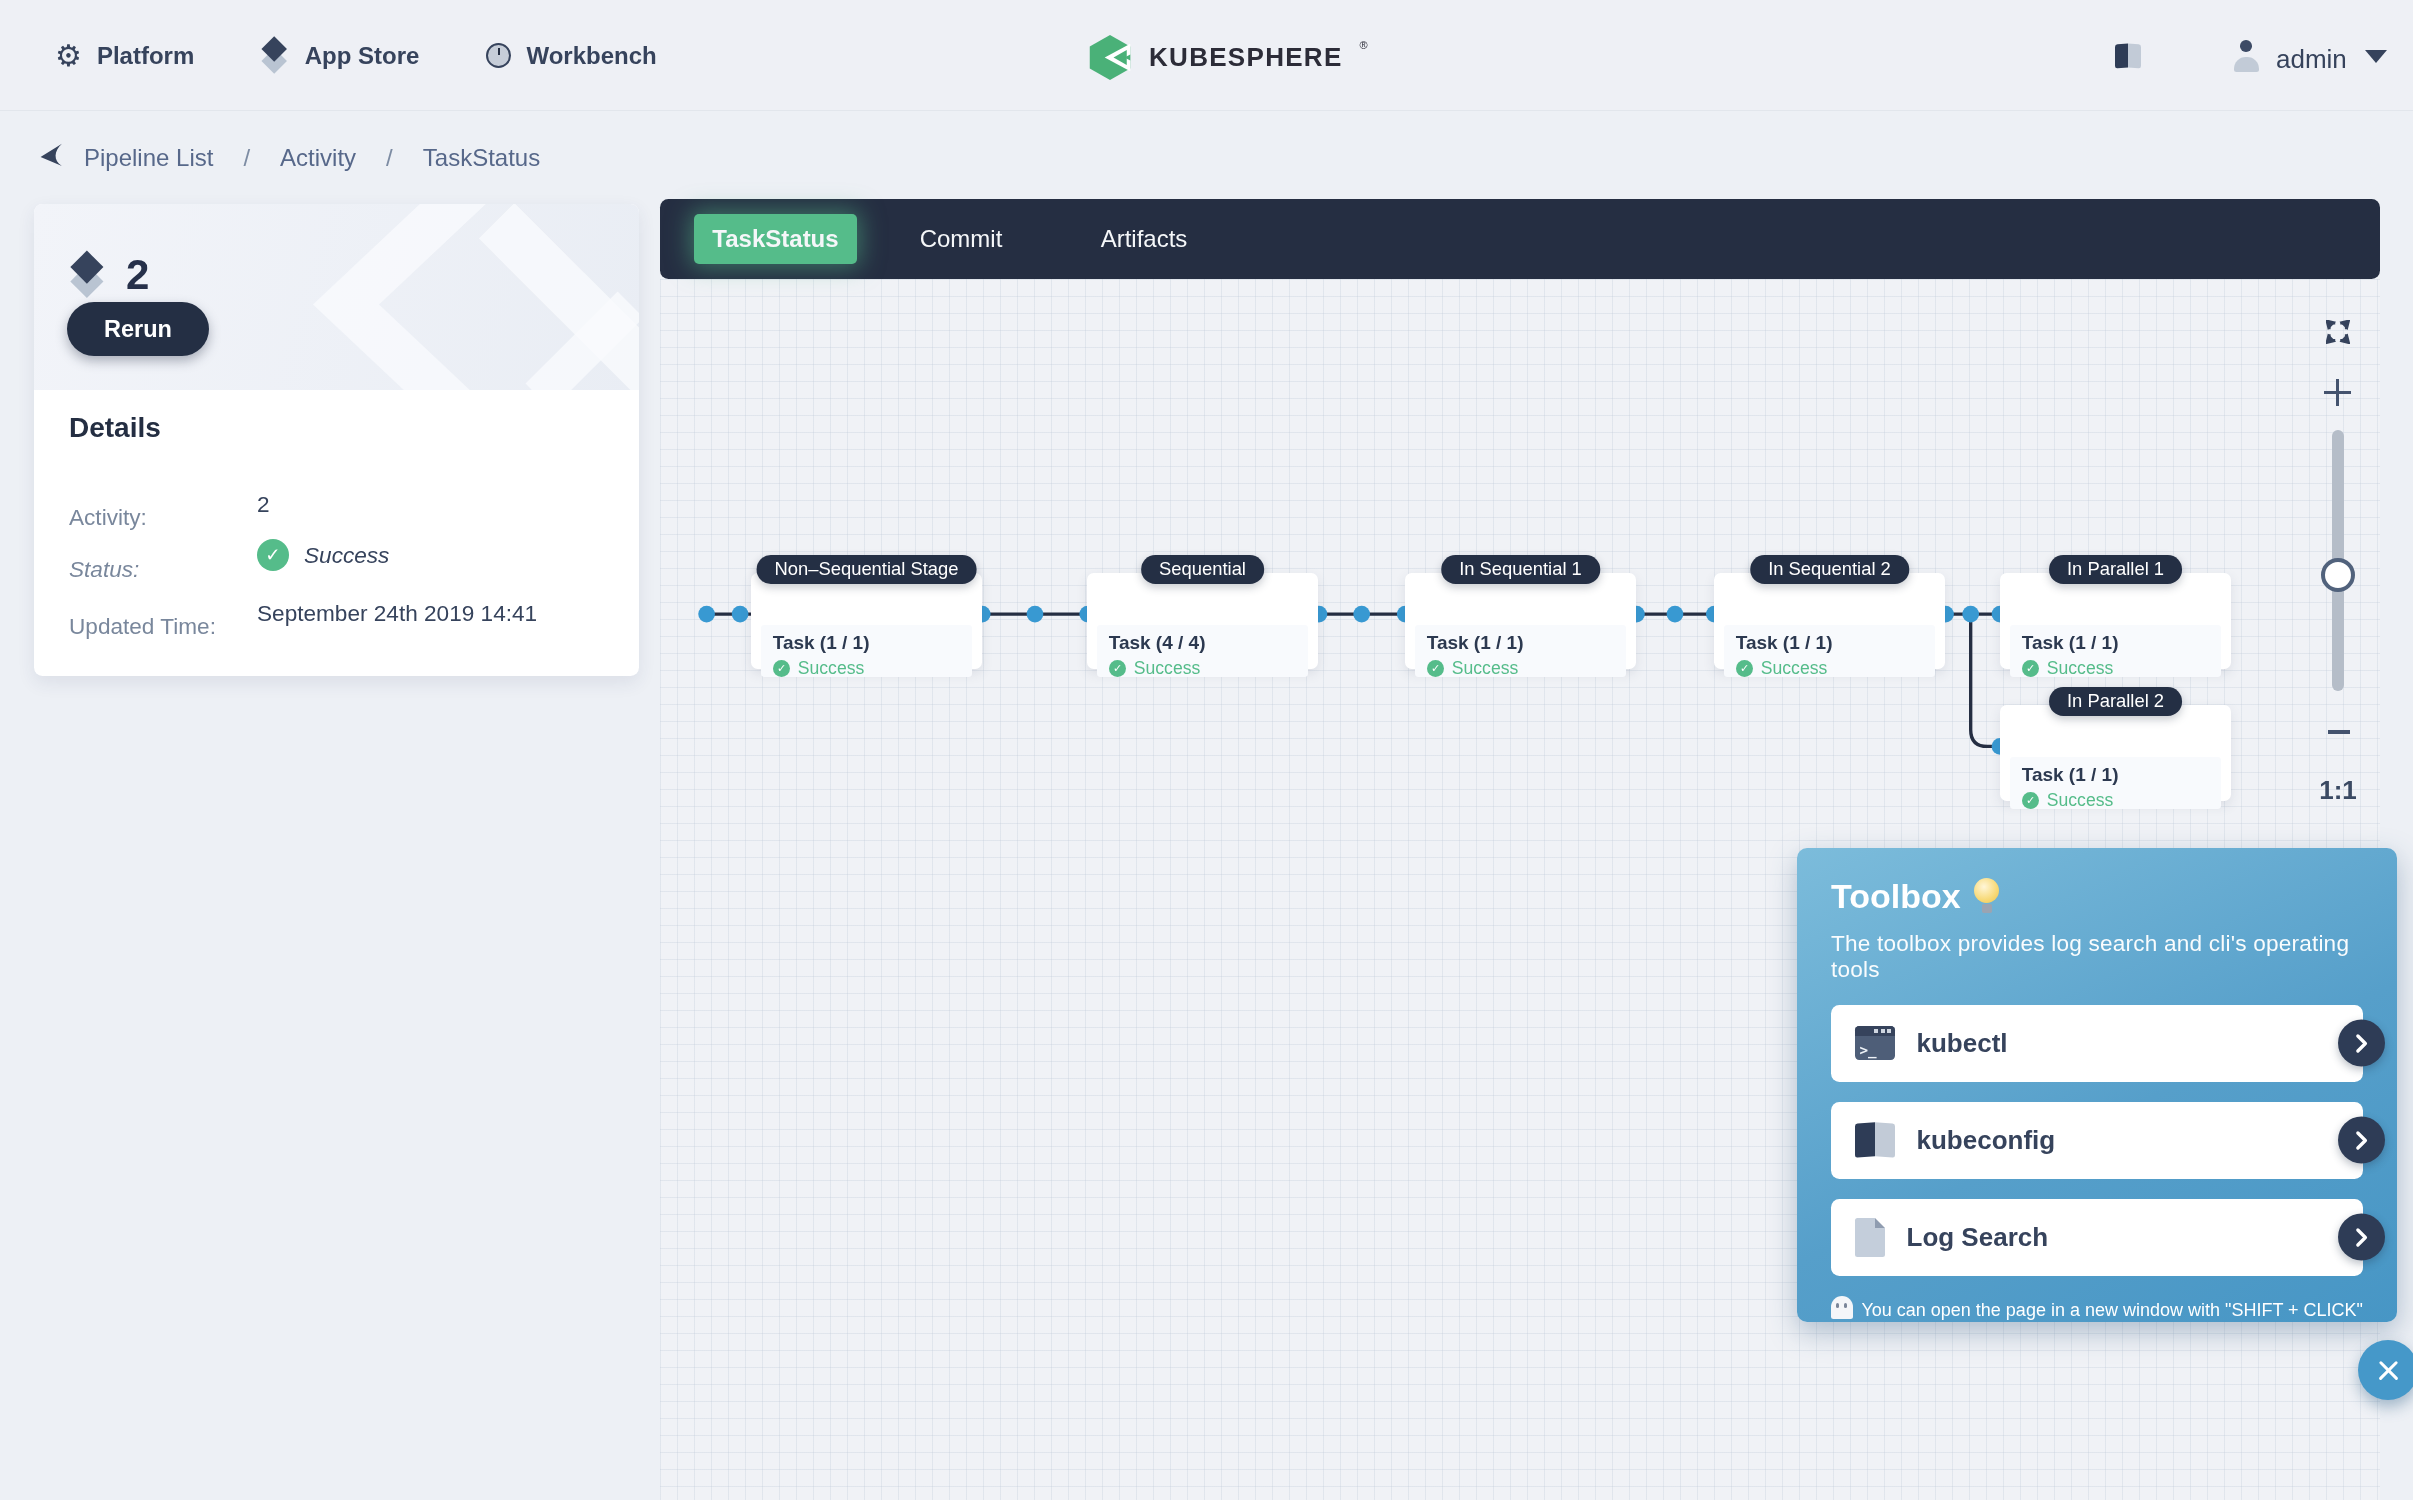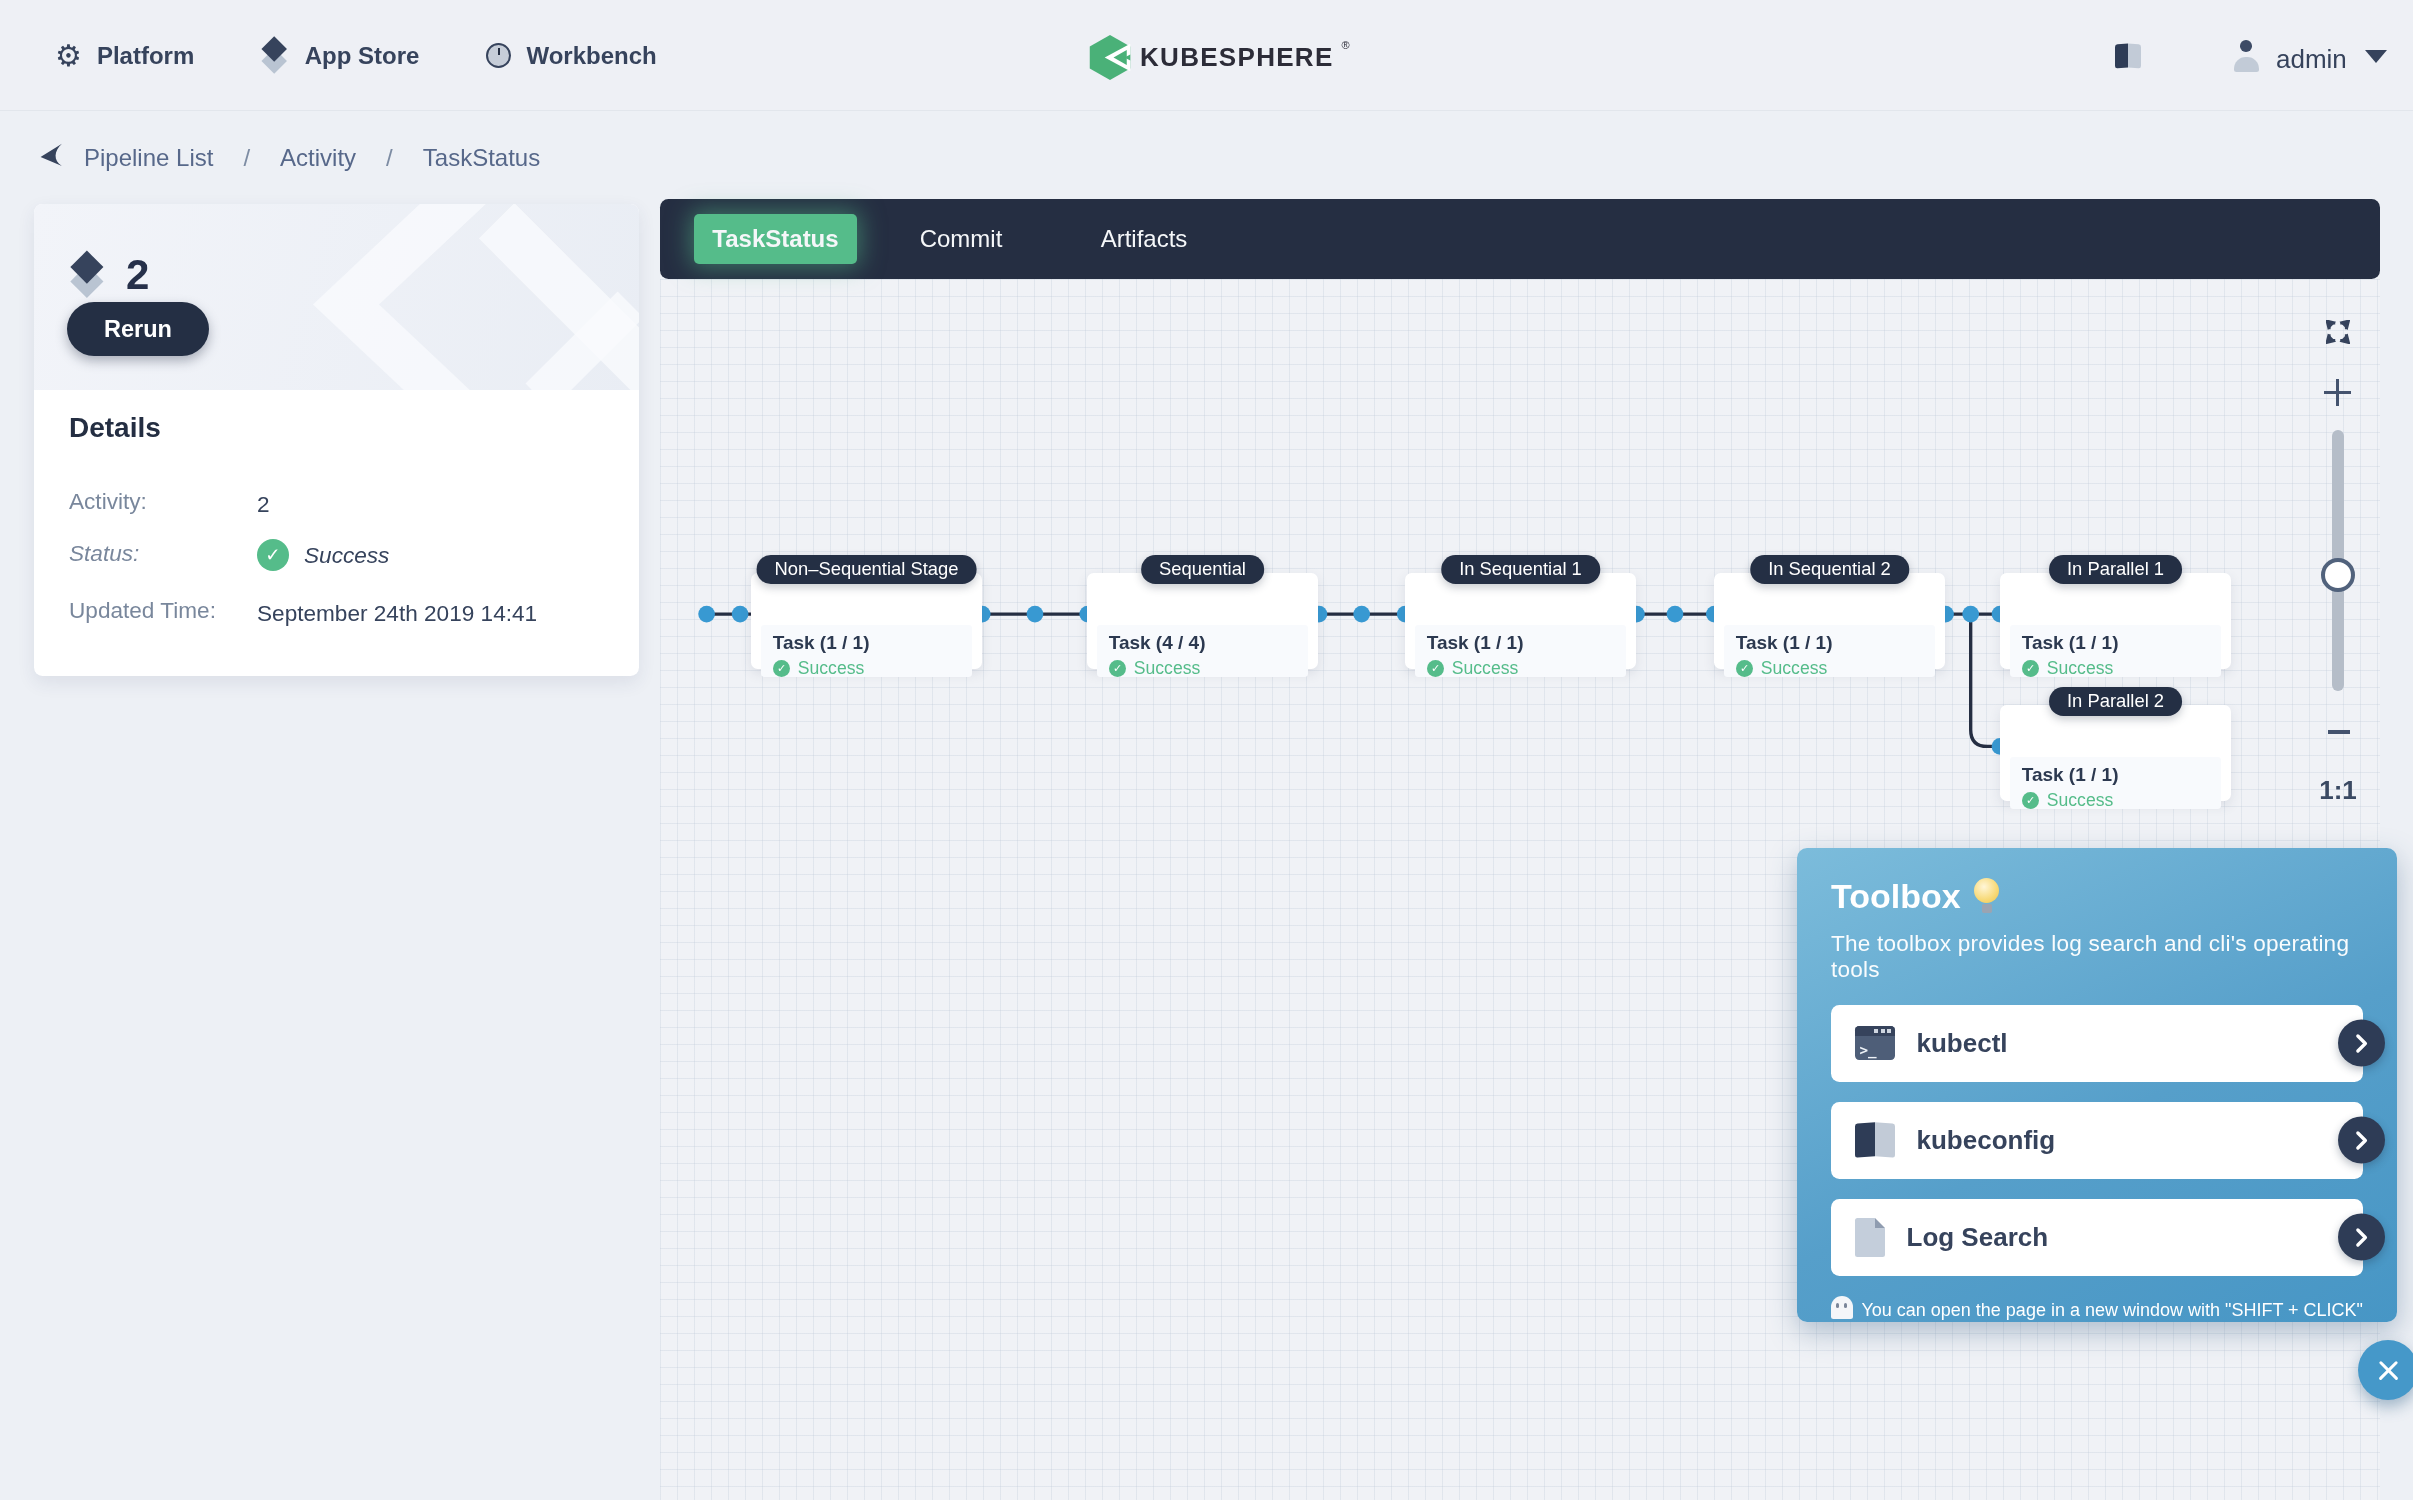--- a/index.html
+++ b/index.html
@@ -13,21 +13,21 @@
   .nav { position:absolute; left:55px; top:0; height:111px; display:flex; align-items:center; gap:67px; }
   .nav-item { display:flex; align-items:center; gap:15px; cursor:pointer; }
   .nav-item span.lbl { font-size:24px; font-weight:600; color:#36435c; }
   .gear-glyph { font-size:30px; color:#36435c; line-height:1; }
   .diamond-stack { position:relative; width:28.5px; height:34px; }
   .diamond-stack .d1 { position:absolute; left:4.2px; top:1.7px; width:18.4px; height:18.4px; background:#36435c; transform:rotate(45deg); }
   .diamond-stack .d2 { position:absolute; left:4.2px; top:13.4px; width:18.4px; height:18.4px; background:#b9c4d2; transform:rotate(45deg); z-index:-1; }
   .gauge { position:relative; width:25px; height:25px; border:2.5px solid #36435c; border-radius:50%; background:#c6cdd8; }
   .gauge::after { content:""; position:absolute; left:9.2px; top:2.5px; width:2.5px; height:7.5px; background:#242e42; }
 
-  .logo { position:absolute; left:1088px; top:34px; display:flex; align-items:flex-start; gap:8px; }
+  .logo { position:absolute; left:1088px; top:34px; display:flex; align-items:flex-start; gap:17px; }
   .logo-word { font-size:26px; font-weight:700; letter-spacing:1.3px; color:#2c2c38; margin-top:8.4px; }
   .logo-reg { font-size:11px; color:#2c2c38; margin-top:5px; }
 
   .book-icon { position:absolute; left:2115px; top:44px; width:27px; height:23.5px; display:flex; cursor:pointer; }
   .book-icon .bl { width:13.4px; height:100%; background:#2e3c56; border-radius:2.5px 0 0 2.5px; transform:skewY(-4deg); }
   .book-icon .br { width:13.4px; height:100%; background:#c2cbd7; border-radius:0 2.5px 2.5px 0; transform:skewY(4deg); }
   .avatar { position:absolute; left:2232px; top:40px; width:28.5px; height:32px; }
   .avatar .head { position:absolute; left:8.4px; top:0; width:11.7px; height:11.7px; border-radius:50%; background:#3d4b66; }
   .avatar .body { position:absolute; left:1.7px; bottom:0; width:25px; height:15px; border-radius:11.7px 11.7px 2.5px 2.5px; background:#c2cbd7; }
   .admin-label { position:absolute; left:2276px; top:44px; font-size:26px; color:#36435c; cursor:pointer; }
@@ -49,21 +49,21 @@
     background:linear-gradient(105deg,#f2f4f9 0%,#e9edf4 100%); }
   .wm { position:absolute; right:0; top:0; height:186px; }
   .run-id-row { position:absolute; left:40px; top:47px; display:flex; align-items:center; gap:23.5px; }
   .run-id { font-size:42px; font-weight:700; color:#26304a; }
   .rerun-btn { position:absolute; left:33px; top:98px; width:142px; height:54px; border-radius:27px;
     background:#242f44; color:#fff; font-size:23.5px; font-weight:600; border:none;
     display:flex; align-items:center; justify-content:center; cursor:pointer;
     box-shadow:0 5px 11.7px rgba(36,47,68,.35); }
   .details-heading { position:absolute; left:35px; top:208px; font-size:28px; font-weight:700; color:#242e42; }
   .detail-row { position:absolute; left:0; width:100%; height:37px; }
-  .detail-row .dl { position:absolute; left:35px; top:0; font-size:22.6px; color:#79879c; }
+  .detail-row .dl { position:absolute; left:35px; top:16px; font-size:22.6px; color:#79879c; }
   .detail-row .dv { position:absolute; left:223px; top:3.4px; font-size:22.6px; color:#36435c; }
   .detail-row.r1 { top:285px; } .detail-row.r2 { top:337px;font-style:italic; } .detail-row.r3 { top:394px; }
   .status-check { position:absolute; left:223px; top:-1.7px; width:32px; height:32px; border-radius:50%;
     background:#55bc8a; color:#fff; display:flex; align-items:center; justify-content:center; font-size:18.4px; }
   .status-check::before { content:"✓"; }
   .detail-row.r2 .dv { left:270px; top:1.7px; }
 
   
   .main-col { position:absolute; left:660px; top:199px; width:1720px; height:1309px;
     display:flex; flex-direction:column; }

